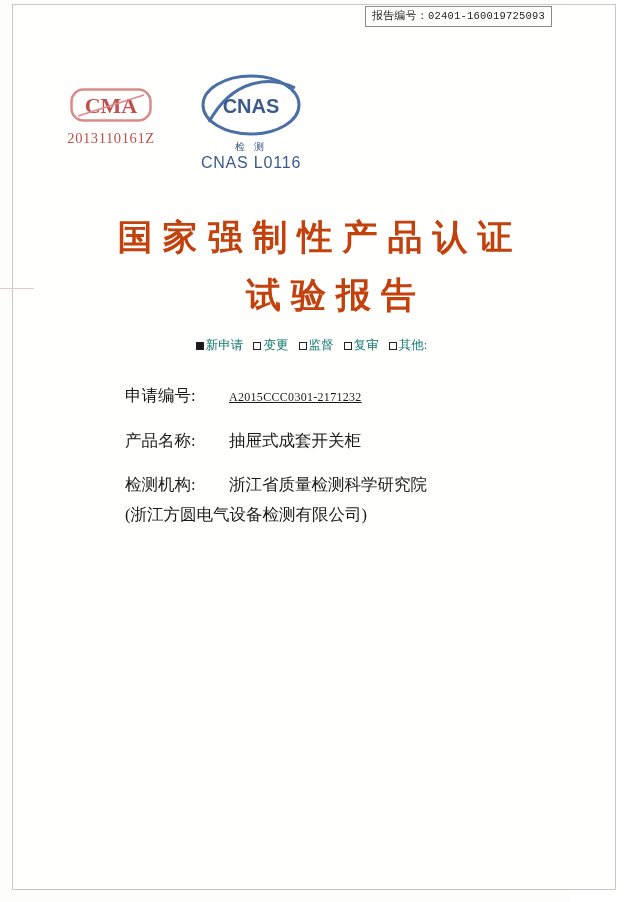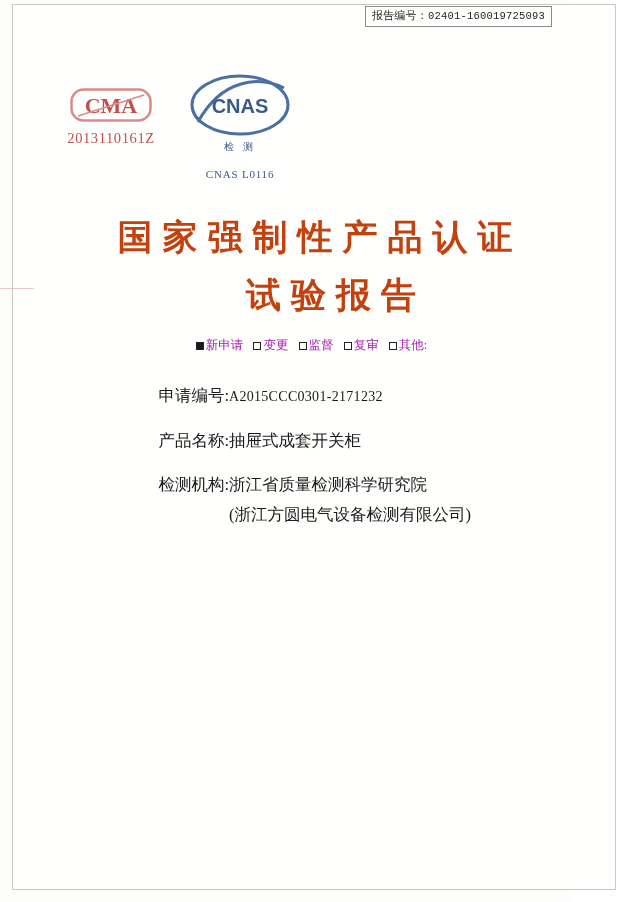--- a/index.html
+++ b/index.html
@@ -82,39 +82,39 @@
     margin-top: 8px;
     font-size: 14.5px;
     color: #c0504d;
     font-family: "Liberation Serif", serif;
     letter-spacing: 0.6px;
   }
 
   
   .cnas-block {
     position: absolute;
-    left: 180px;
+    left: 191px;
     top: 72px;
     width: 120px;
     text-align: center;
   }
   .cnas-oval { width: 104px; height: 70px; margin: 0 auto; }
   .cnas-sub {
     font-size: 10px;
     color: #3b5a8a;
     font-family: "Liberation Sans", sans-serif;
     letter-spacing: 3px;
     margin-top: -2px;
   }
   .cnas-no {
-    font-size: 11px;
+    font-size: 16px;
     color: #3b5a8a;
-    font-family: Liberation Serif, serif;
+    font-family: Liberation Sans, sans-serif;
     letter-spacing: 0.8px;
-    margin-top: 14px;
+    margin-top: 0;
   }
 
   
   .title1, .title2 {
     position: absolute;
     left: 0;
     width: 630px;
     text-align: center;
     font-family: "Liberation Serif", serif;
     font-weight: bold;
@@ -127,21 +127,21 @@
 
   
   .checkrow {
     position: absolute;
     left: 0;
     top: 337px;
     width: 630px;
     text-align: center;
     font-size: 12.5px;
     font-family: "Liberation Serif", serif;
-    color: #a21caf;
+    color: #0f766e;
   }
   .checkrow span.item { margin-right: 7px; white-space: nowrap; }
   .bx {
     display: inline-block;
     width: 8px;
     height: 8px;
     border: 1px solid #222;
     margin-right: 2px;
     vertical-align: -1px;
     box-sizing: border-box;
@@ -155,35 +155,33 @@
     left: 125px;
     top: 385px;
     width: 420px;
   }
   .field {
     display: flex;
     align-items: baseline;
     margin-bottom: 22px;
     font-size: 16.5px;
     line-height: 22px;
-    text-align: right;
   }
   .field .flabel {
     width: 104px;
     flex: 0 0 104px;
     white-space: nowrap;
     font-family: "Liberation Serif", serif;
   }
   .field .fvalue {
     font-family: "Liberation Serif", serif;
     white-space: nowrap;
   }
-  .field .fvalue.latin { font-size: 14px; letter-spacing: 0.3px; }
+  .field .fvalue.latin { font-size: 12px; letter-spacing: 0.3px; text-decoration: underline; }
   .fsub {
-    margin-left: 104px;
     font-size: 16.5px;
     margin-top: -14px;
     margin-bottom: 20px;
     font-family: "Liberation Serif", serif;
   }
 
   
   .cqc {
     position: absolute;
     left: 265px;

